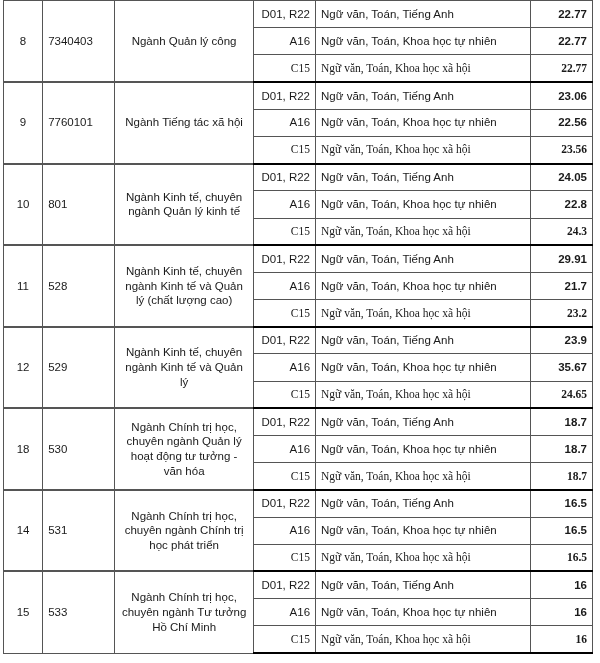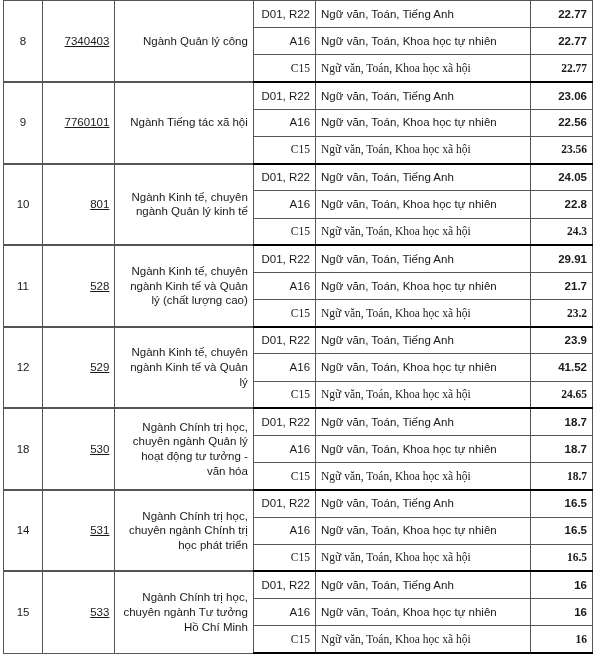--- a/index.html
+++ b/index.html
@@ -46,26 +46,25 @@
   col.c-name   { width: 138px; }
   col.c-block  { width: 62px; }
   col.c-subj   { width: 214px; }
   col.c-score  { width: 62px; }
 
   td.cell-stt {
     text-align: center;
     font-size: 11.5px;
   }
   td.cell-code {
-    text-align: right;
-    font-size: 11.5px;
-    text-decoration: underline;
+    text-align: left;
+    font-size: 11.5px;
   }
   td.cell-name {
-    text-align: right;
+    text-align: center;
     font-size: 11.5px;
     padding-left: 6px;
     padding-right: 4px;
   }
   td.cell-block {
     text-align: right;
     font-size: 11.5px;
   }
   td.cell-subject {
     text-align: left;
@@ -183,21 +182,21 @@
           <td class="cell-stt" rowspan="3">12</td>
           <td class="cell-code" rowspan="3">529</td>
           <td class="cell-name" rowspan="3">Ngành Kinh tế, chuyên ngành Kinh tế và Quản lý</td>
           <td class="cell-block">D01, R22</td>
           <td class="cell-subject">Ngữ văn, Toán, Tiếng Anh</td>
           <td class="cell-score">23.9</td>
         </tr>
         <tr>
           <td class="cell-block">A16</td>
           <td class="cell-subject">Ngữ văn, Toán, Khoa học tự nhiên</td>
-          <td class="cell-score">41.52</td>
+          <td class="cell-score">35.67</td>
         </tr>
         <tr class="group-end">
           <td class="cell-block">C15</td>
           <td class="cell-subject">Ngữ văn, Toán, Khoa học xã hội</td>
           <td class="cell-score">24.65</td>
         </tr>
         <tr class="group-start">
           <td class="cell-stt" rowspan="3">18</td>
           <td class="cell-code" rowspan="3">530</td>
           <td class="cell-name" rowspan="3">Ngành Chính trị học, chuyên ngành Quản lý hoạt động tư tưởng - văn hóa</td>

